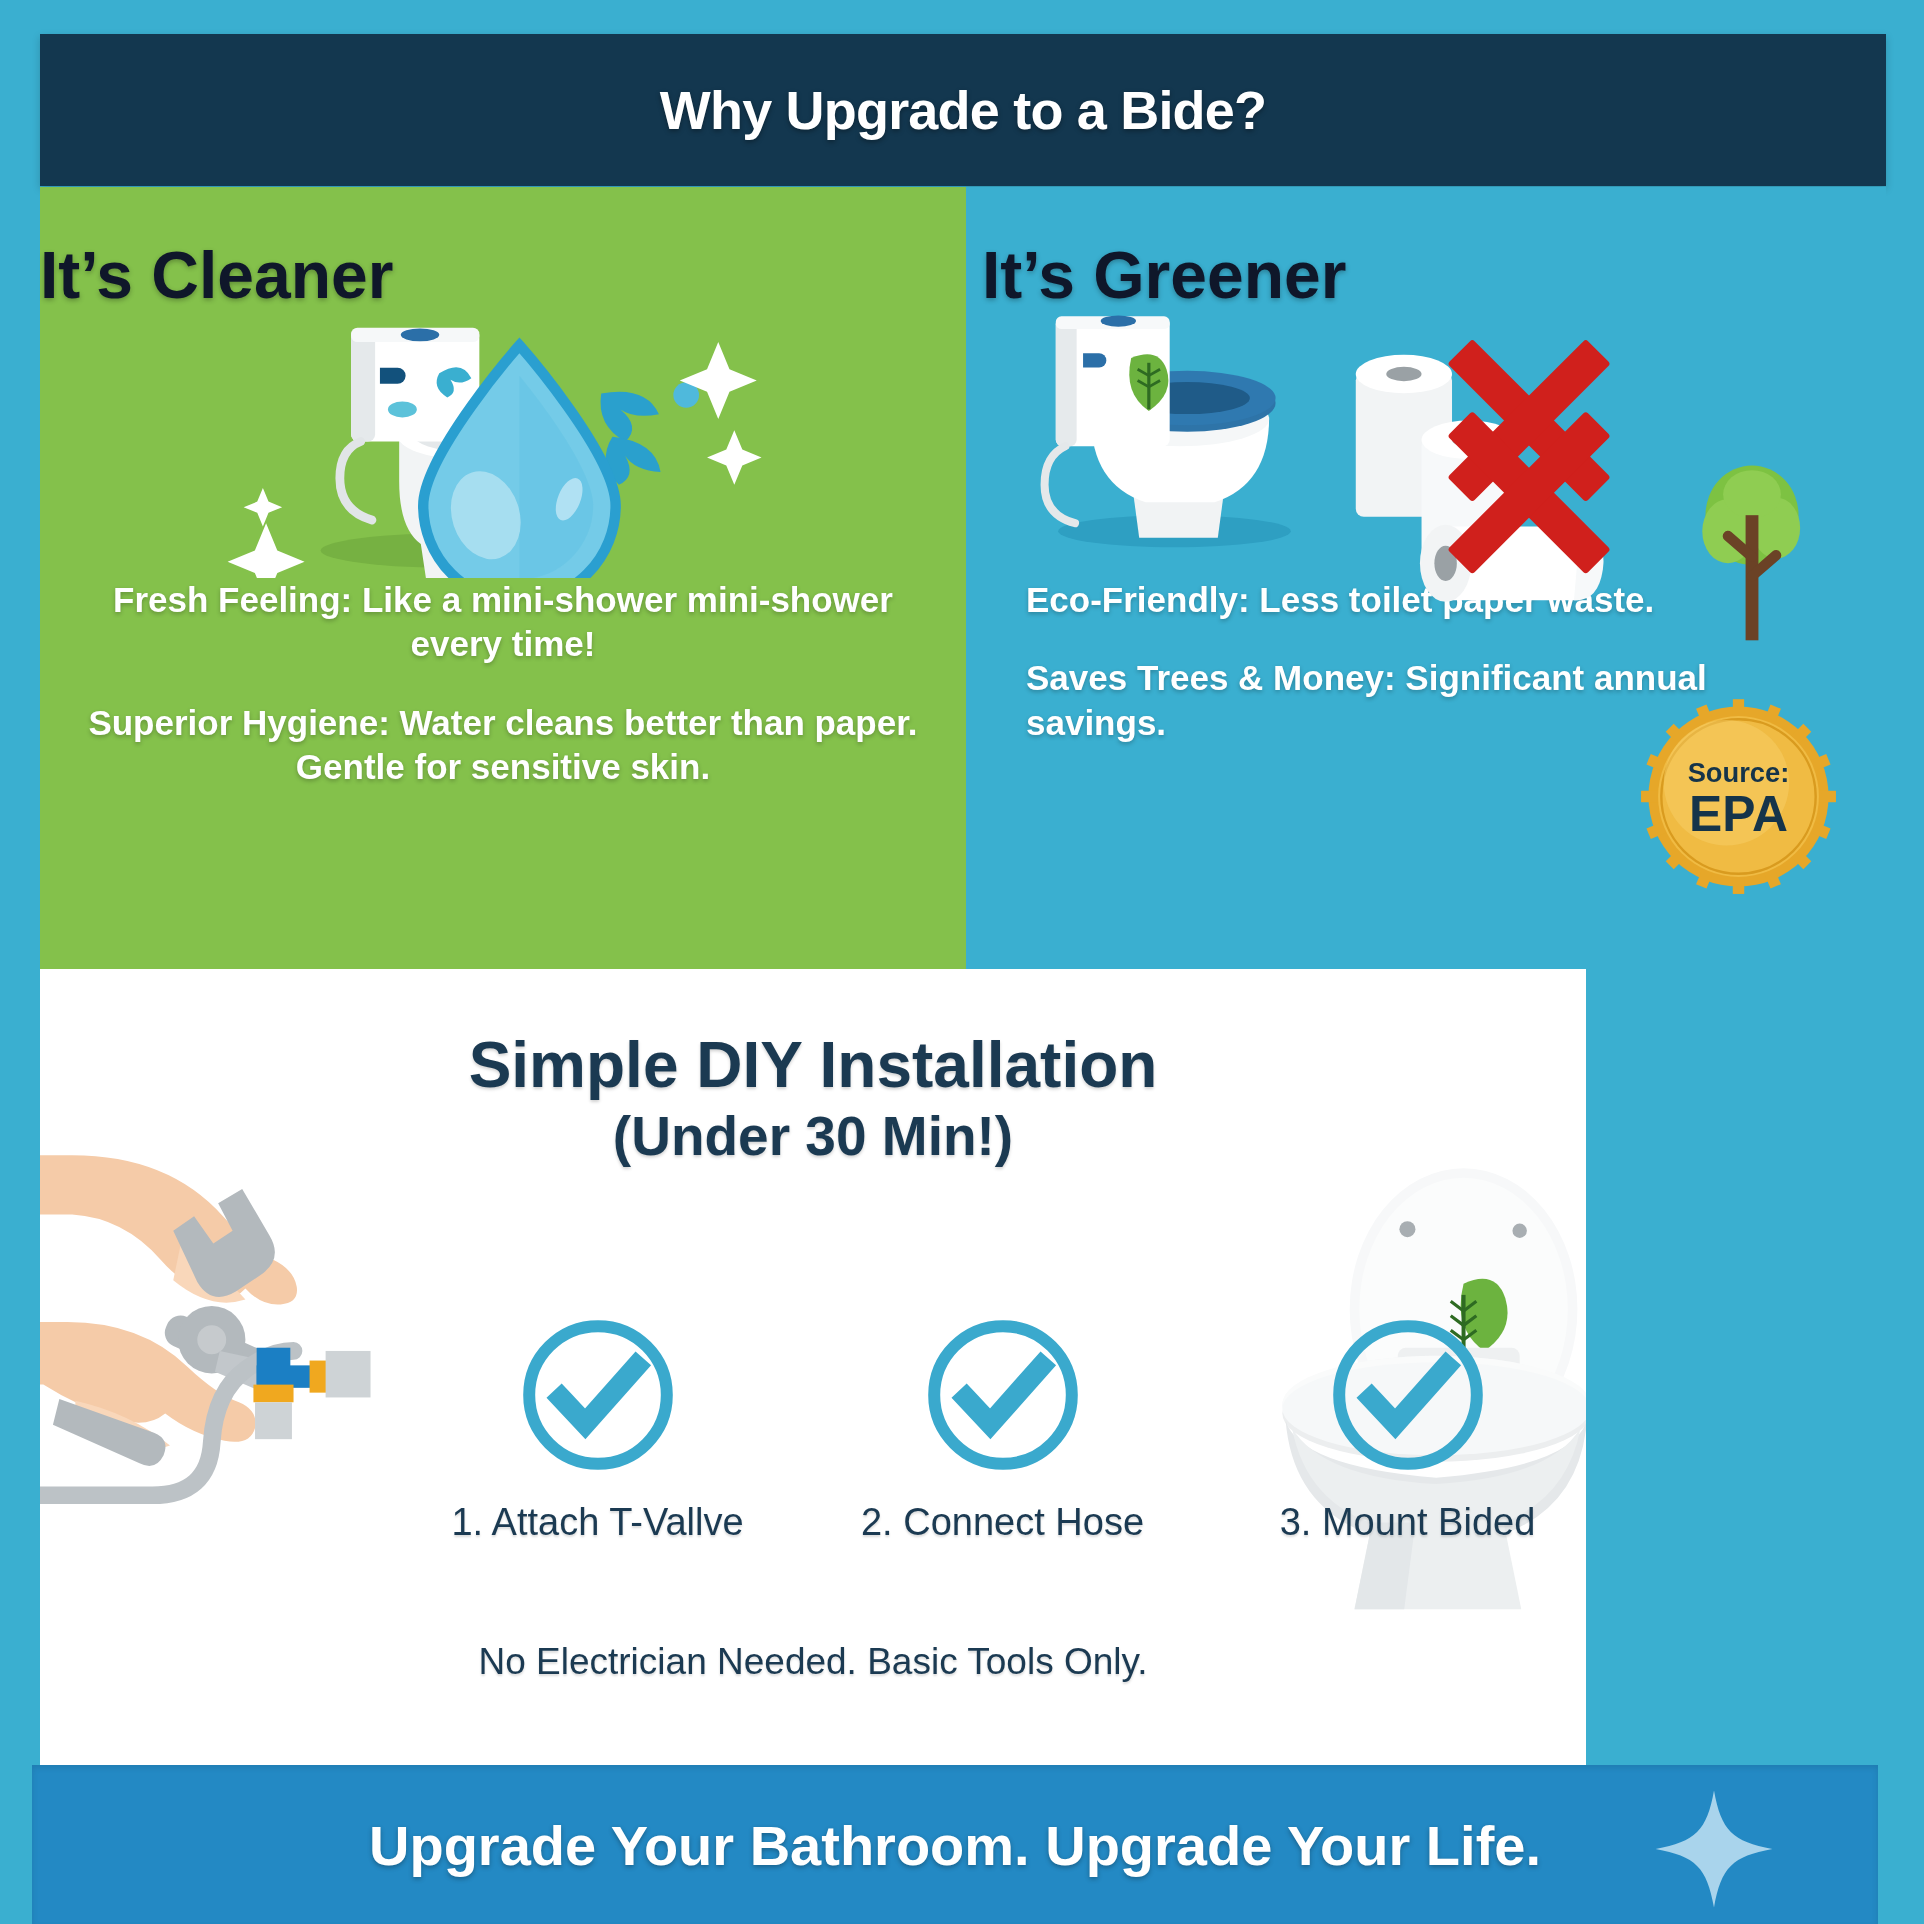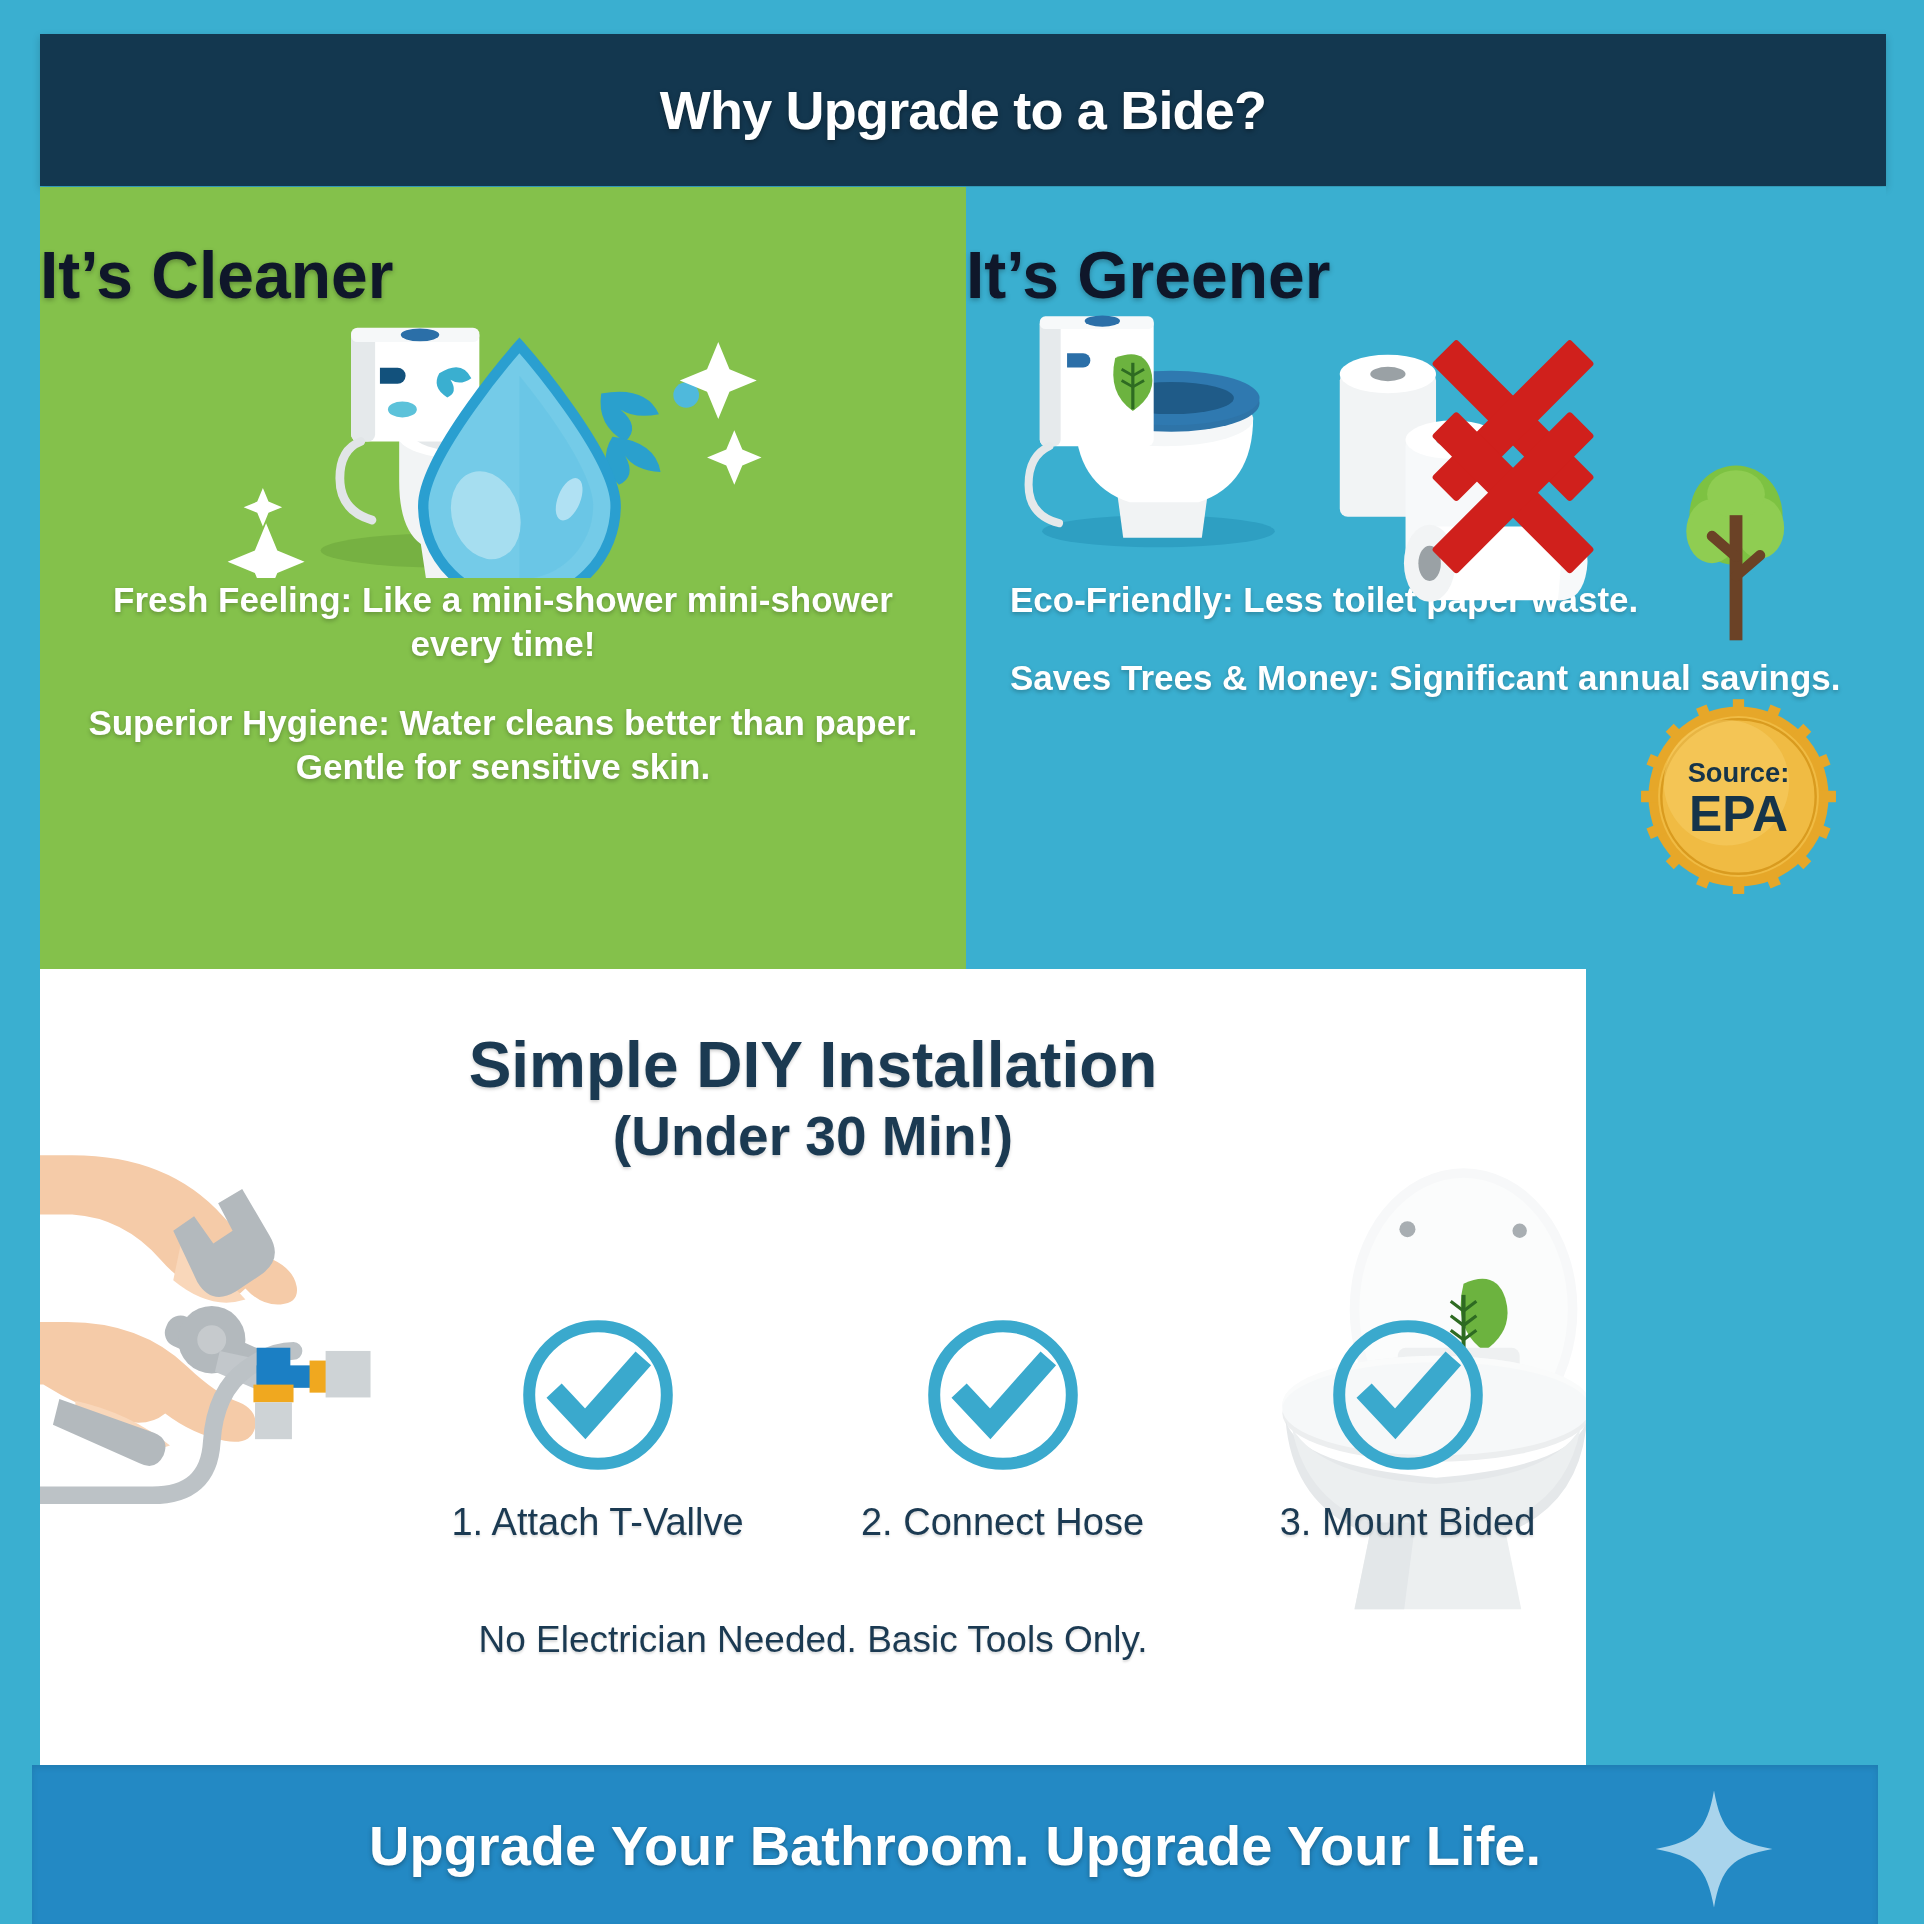--- a/index.html
+++ b/index.html
@@ -20,21 +20,21 @@
     box-shadow:0 3.2px 8px rgba(0,0,0,.18);
   }
   .header-title{
     color:#ffffff; font-size:54px; font-weight:bold; letter-spacing:-0.8px;
     text-shadow:0 2.4px 4.8px rgba(0,0,0,.35);
   }
 
   
   .panels{ position:absolute; left:40px; top:187px; width:1846px; height:782px; display:flex; }
   .panel-left{ width:926px; background:#84c14b; position:relative; }
-  .panel-right{ width:920px; background:#3aafd0; position:relative; }
+  .panel-right{ width:920px; background:#3aafd0; position:relative;padding-left:16px; }
   .panel-head{
     color:#0f172a; font-weight:bold; font-size:66px;
     padding-top:50px; text-shadow:0 2.4px 4.8px rgba(0,0,0,.28);
   }
   .panel-art{ position:relative; height:265px; }
   .panel-body{ padding:0 44px; }
   .benefit{
     color:#ffffff; font-weight:bold; font-size:35px; line-height:1.27;
     text-shadow:0 1.6px 4px rgba(0,0,0,.25);
   }
@@ -61,21 +61,21 @@
     position:absolute; left:385px; top:346px; width:1155px;
     display:flex; justify-content:space-between;
   }
   .step{ width:345px; text-align:center; }
   .step-circle{ display:block; margin:0 auto; }
   .step-label{
     margin-top:26px; color:#1b3a52; font-size:38px;
     text-shadow:0 1.6px 2.4px rgba(0,0,0,.15);
   }
   .card-note{
-    position:absolute; left:0; right:0; top:650px; text-align:center;
+    position:absolute; left:0; right:0; top:672px; text-align:center;
     color:#1b3a52; font-size:37px;
     text-shadow:0 1.6px 2.4px rgba(0,0,0,.15);
   }
   .art-hand{ position:absolute; left:-24px; top:167px; }
   .art-toilet{ position:absolute; right:-14.4px; top:196px; }
 
   
   .footer{
     position:absolute; left:32px; top:1765px; width:1846px; height:160px;
     background:#2389c4; display:flex; align-items:center; justify-content:center;

